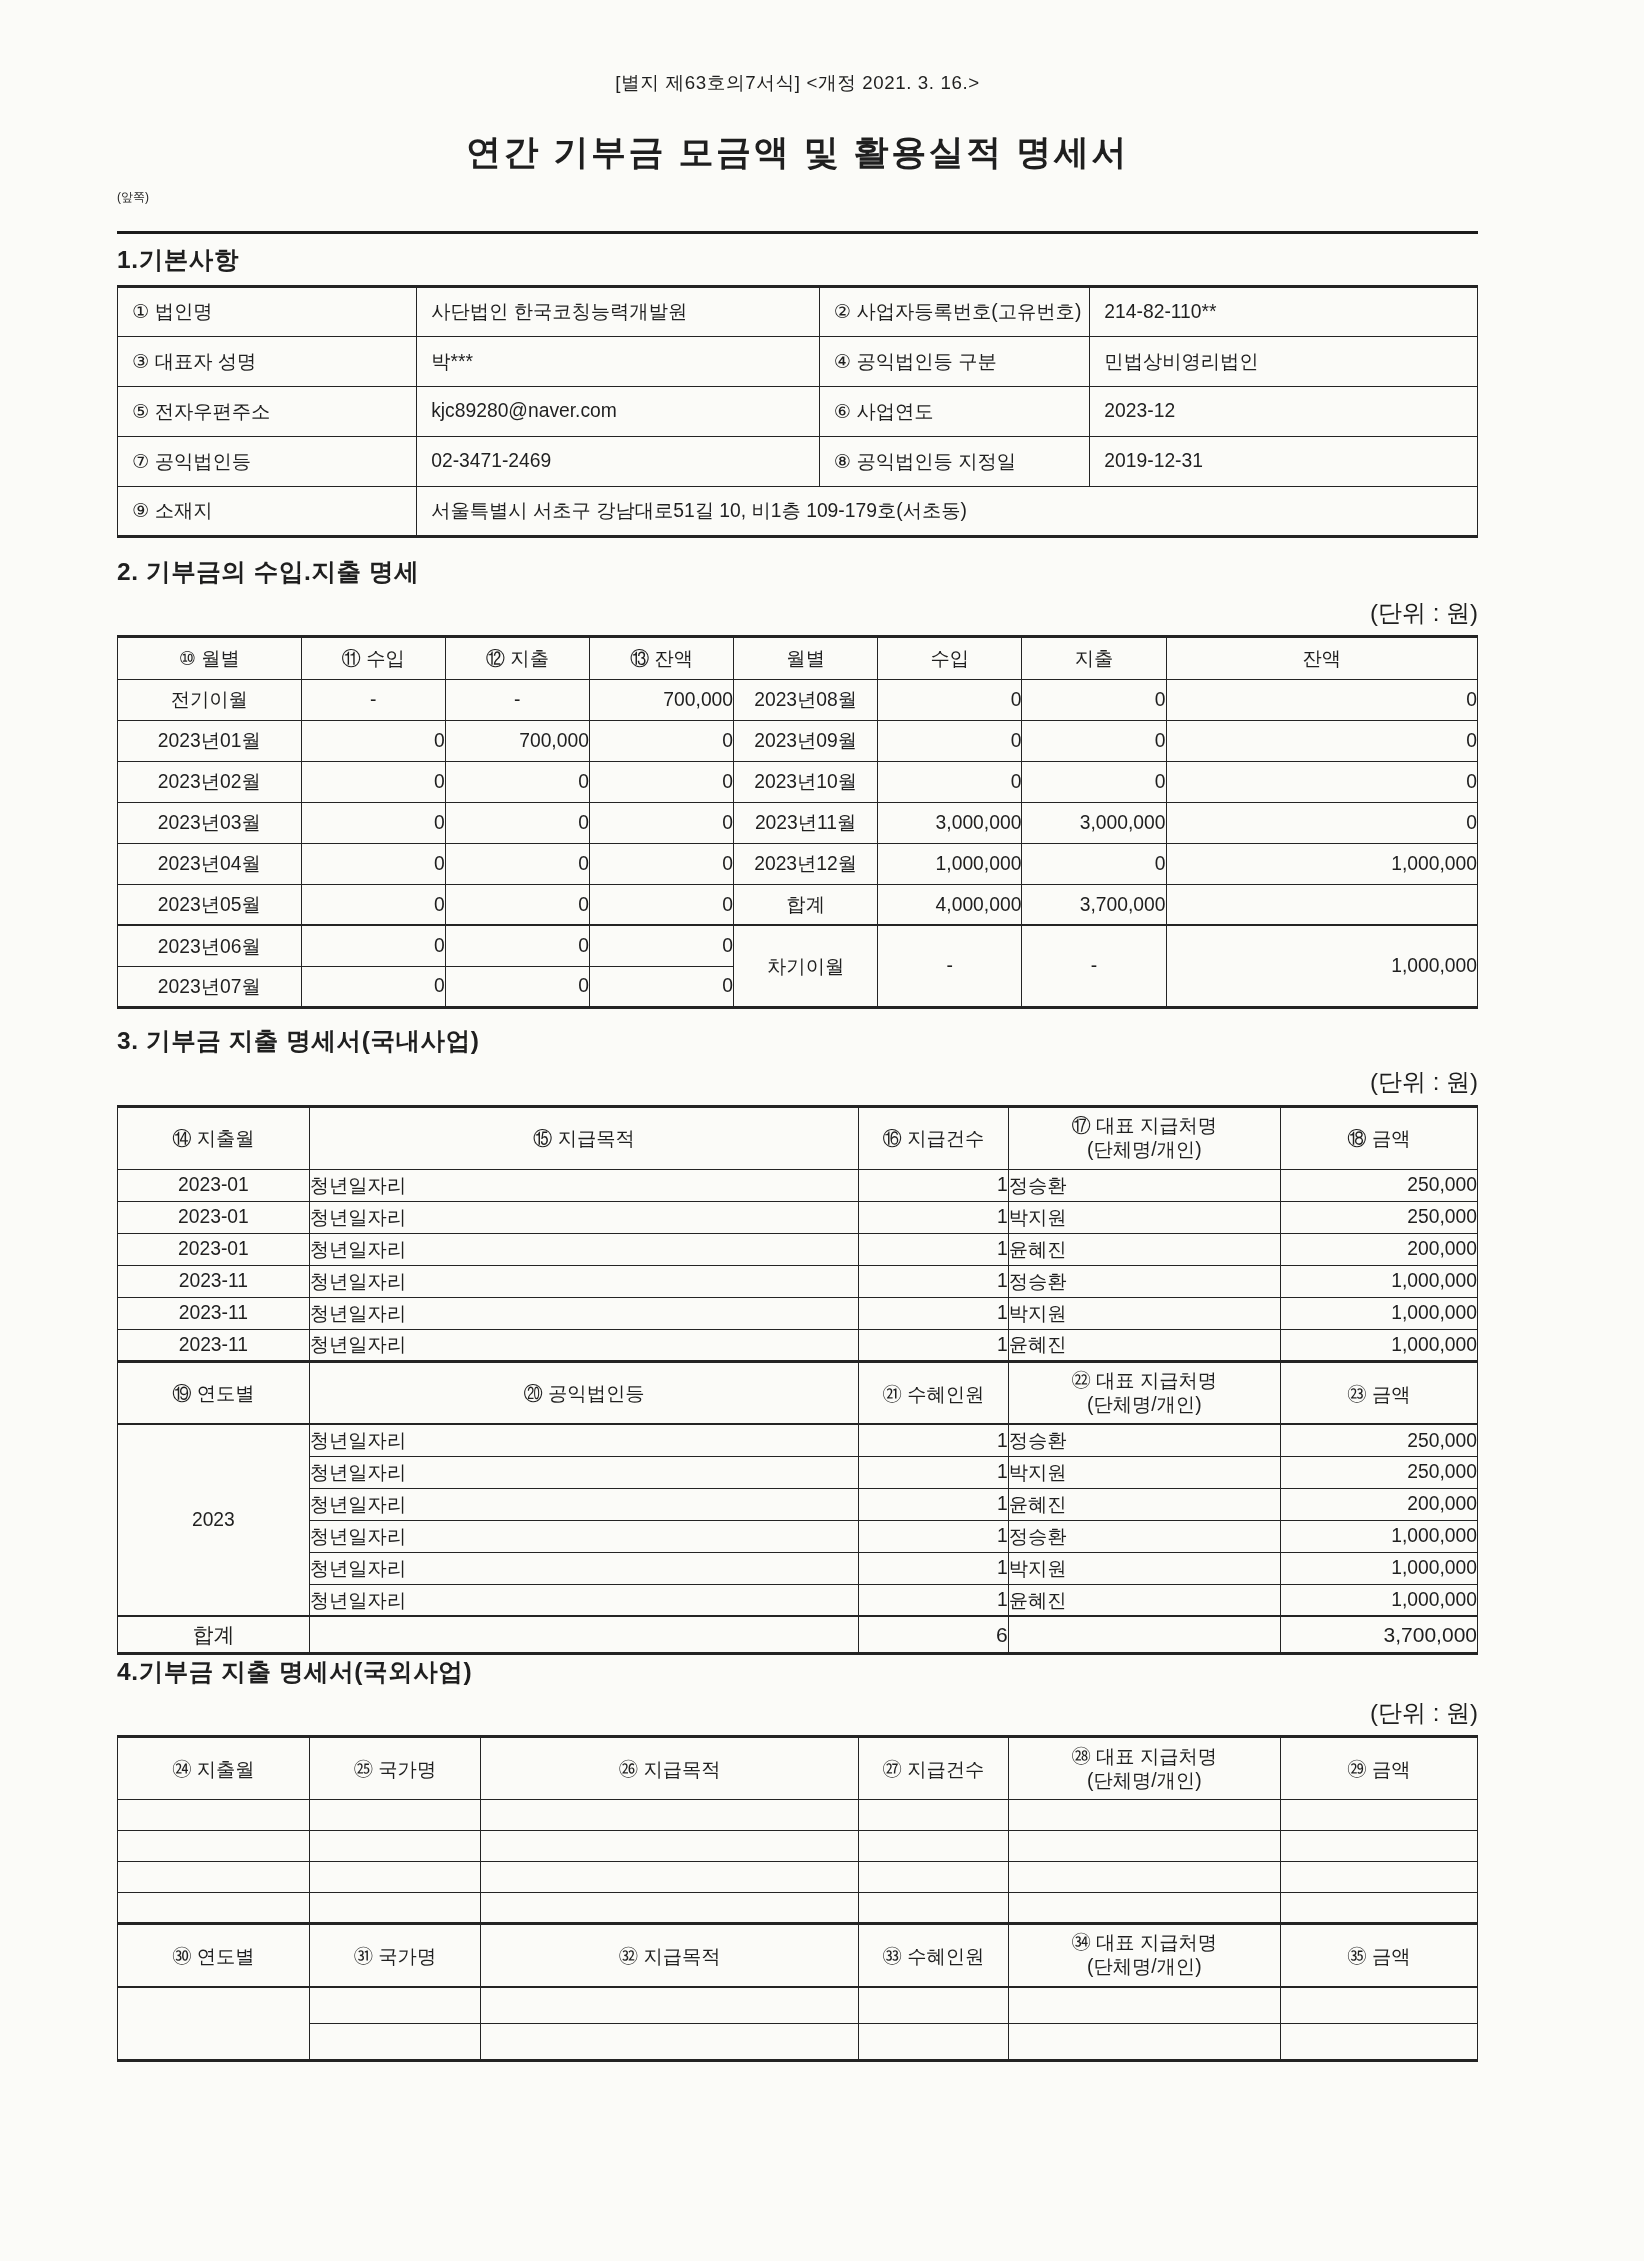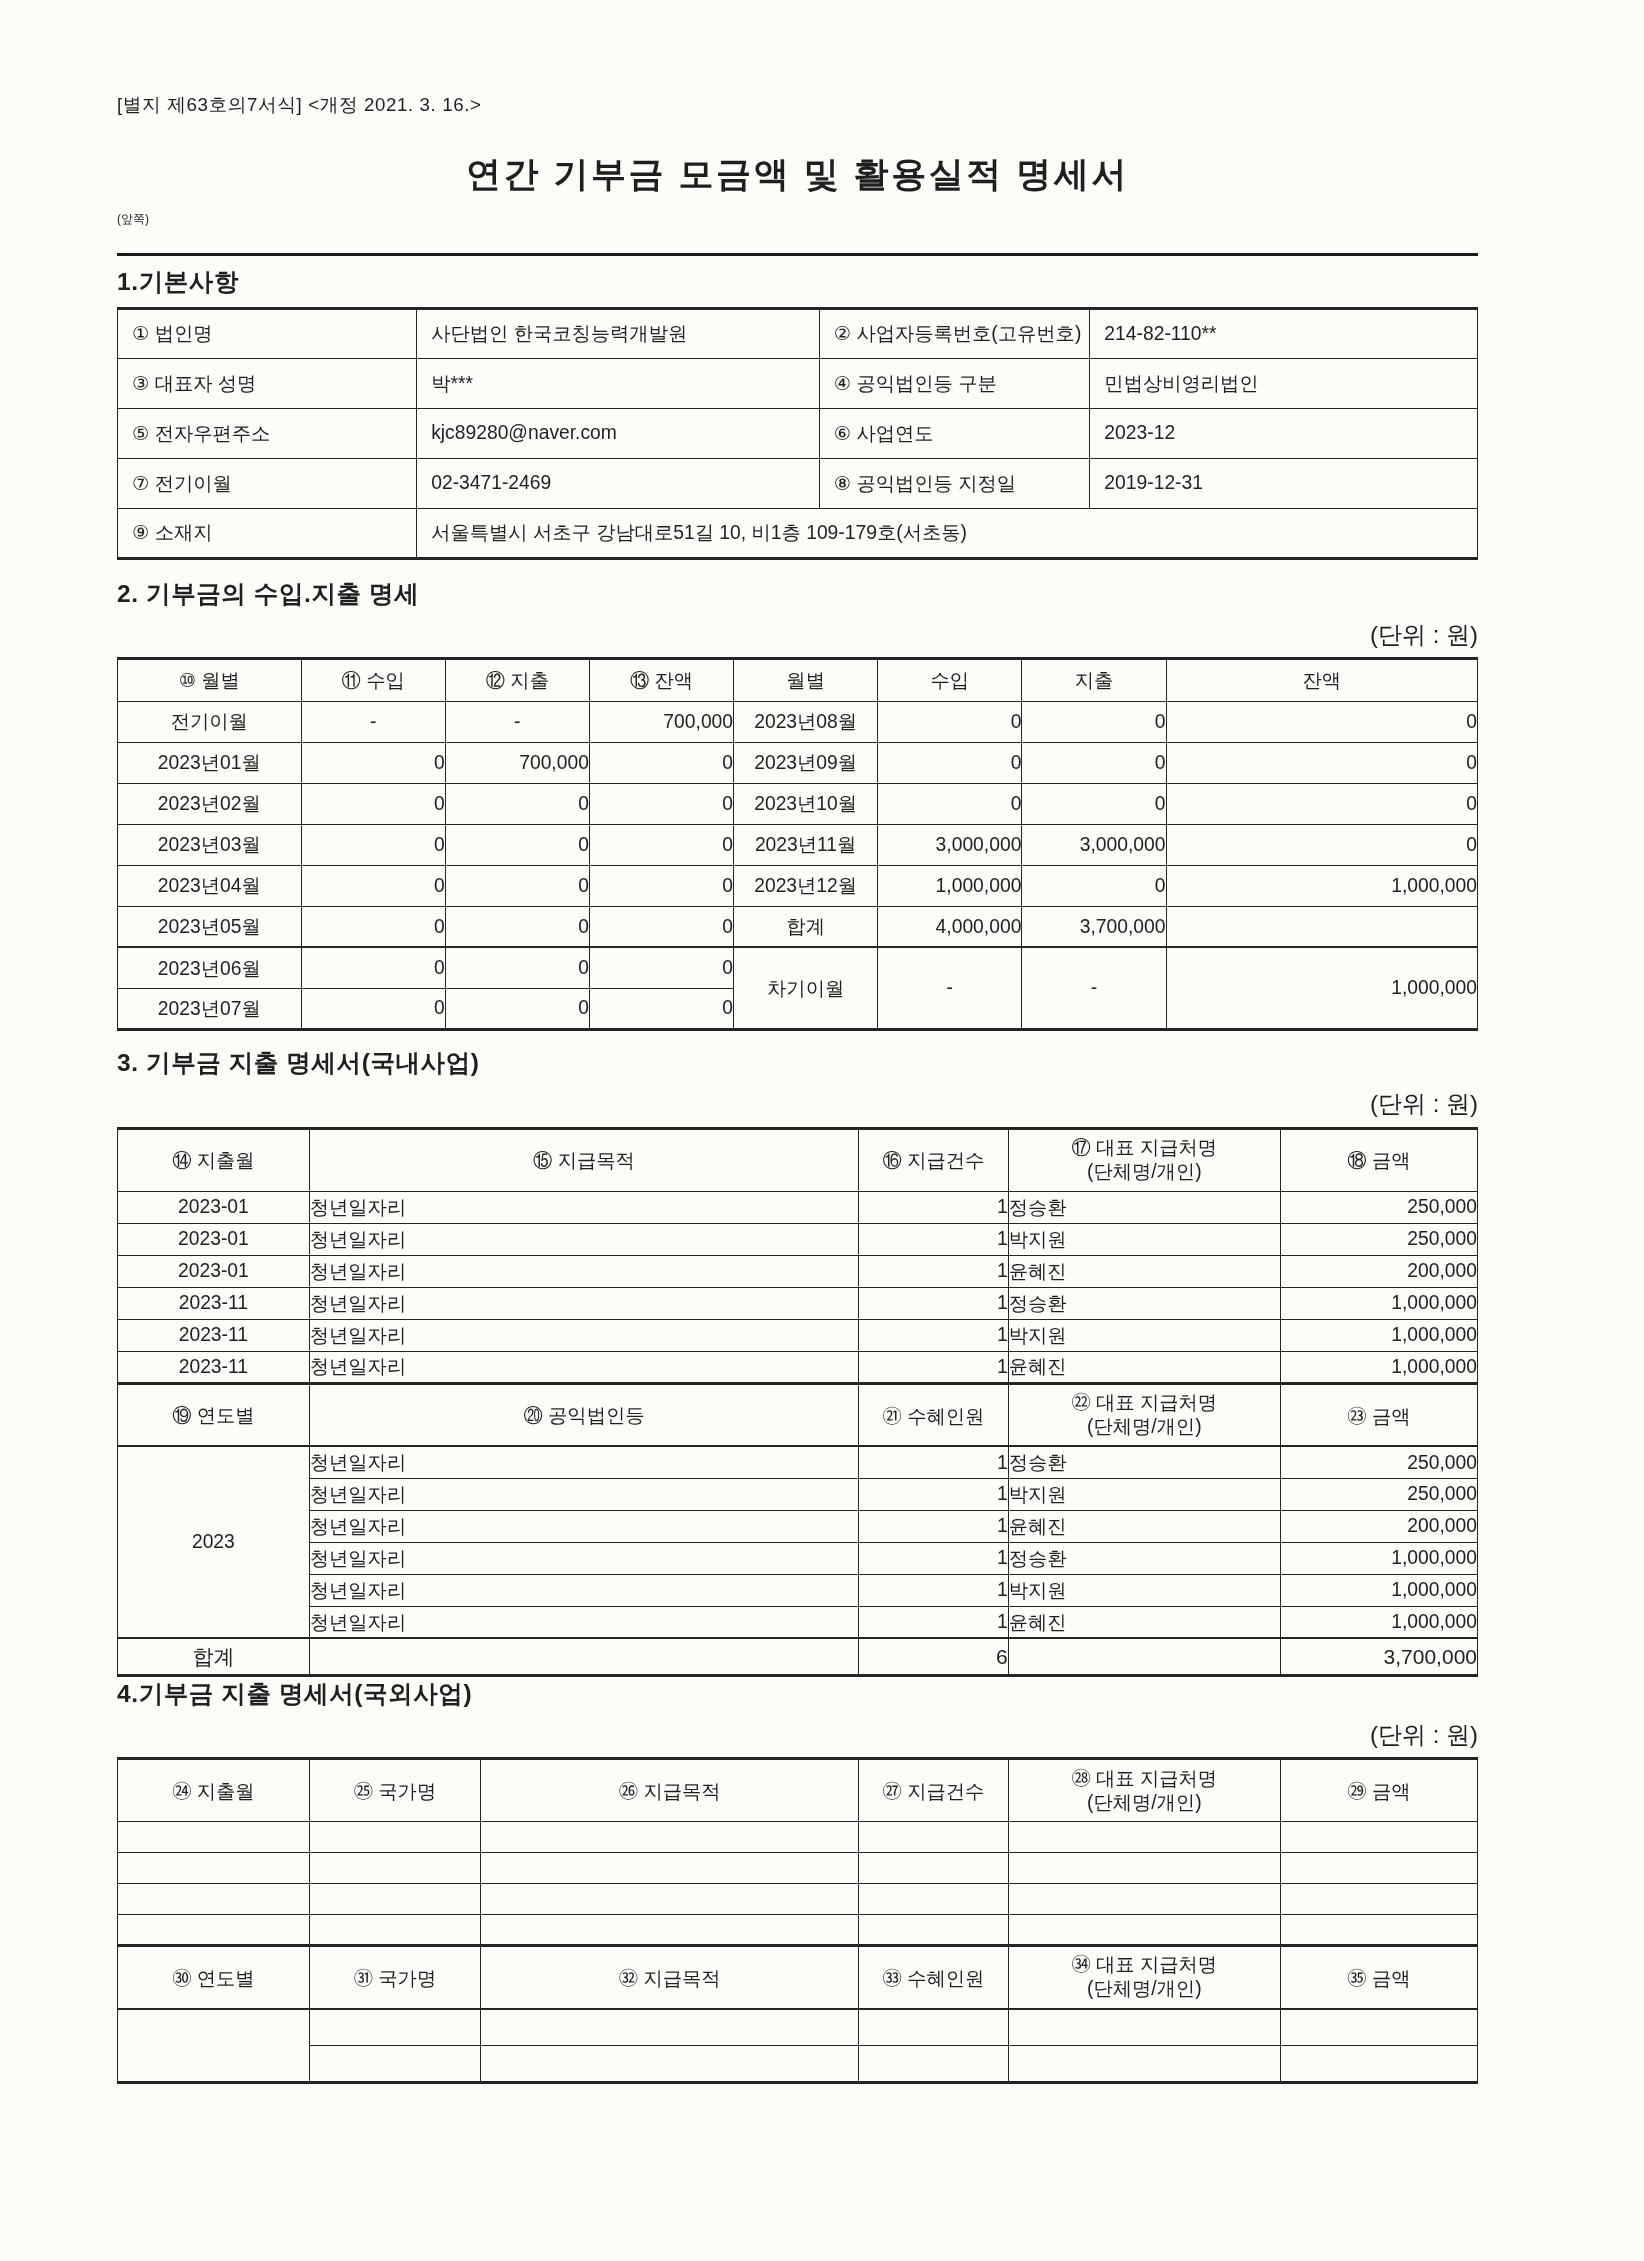--- a/index.html
+++ b/index.html
@@ -4,21 +4,21 @@
 <style>
   html,body{margin:0;padding:0;}
   body{
     width:1644px;height:2261px;
     background:#fbfbf8;
     font-family:"Liberation Sans","DejaVu Sans",sans-serif;
     color:#1f1f1f;
     position:relative;
   }
   .content{position:absolute;left:117px;top:0;width:1361px;}
-  .form-note{margin-top:92px;font-size:18.7px;letter-spacing:0.6px;}
+  .form-note{margin-top:70px;font-size:18.7px;letter-spacing:0.6px;text-align:center;}
   .doc-title{margin-top:33px;text-align:center;font-size:35px;font-weight:800;letter-spacing:2.6px;}
   .front-label{margin-top:13px;text-align:left;font-size:12px;}
   .rule{margin-top:24.5px;border-top:3.9px solid #1b1b1b;}
   .sec-heading{font-size:24.5px;font-weight:700;margin-top:9px;letter-spacing:0.6px;}
   .unit-label{text-align:right;font-size:24px;margin-top:9px;margin-bottom:6.4px;}
 
   table.doc-table{
     width:100%;
     border-collapse:collapse;
     table-layout:fixed;
@@ -94,21 +94,21 @@
       <td>④ 공익법인등 구분</td>
       <td>민법상비영리법인</td>
     </tr>
     <tr>
       <td>⑤ 전자우편주소</td>
       <td>kjc89280@naver.com</td>
       <td>⑥ 사업연도</td>
       <td>2023-12</td>
     </tr>
     <tr>
-      <td>⑦ 전기이월</td>
+      <td>⑦ 공익법인등</td>
       <td>02-3471-2469</td>
       <td>⑧ 공익법인등 지정일</td>
       <td>2019-12-31</td>
     </tr>
     <tr>
       <td>⑨ 소재지</td>
       <td colspan="3">서울특별시 서초구 강남대로51길 10, 비1층 109-179호(서초동)</td>
     </tr>
   </tbody>
     </table>

